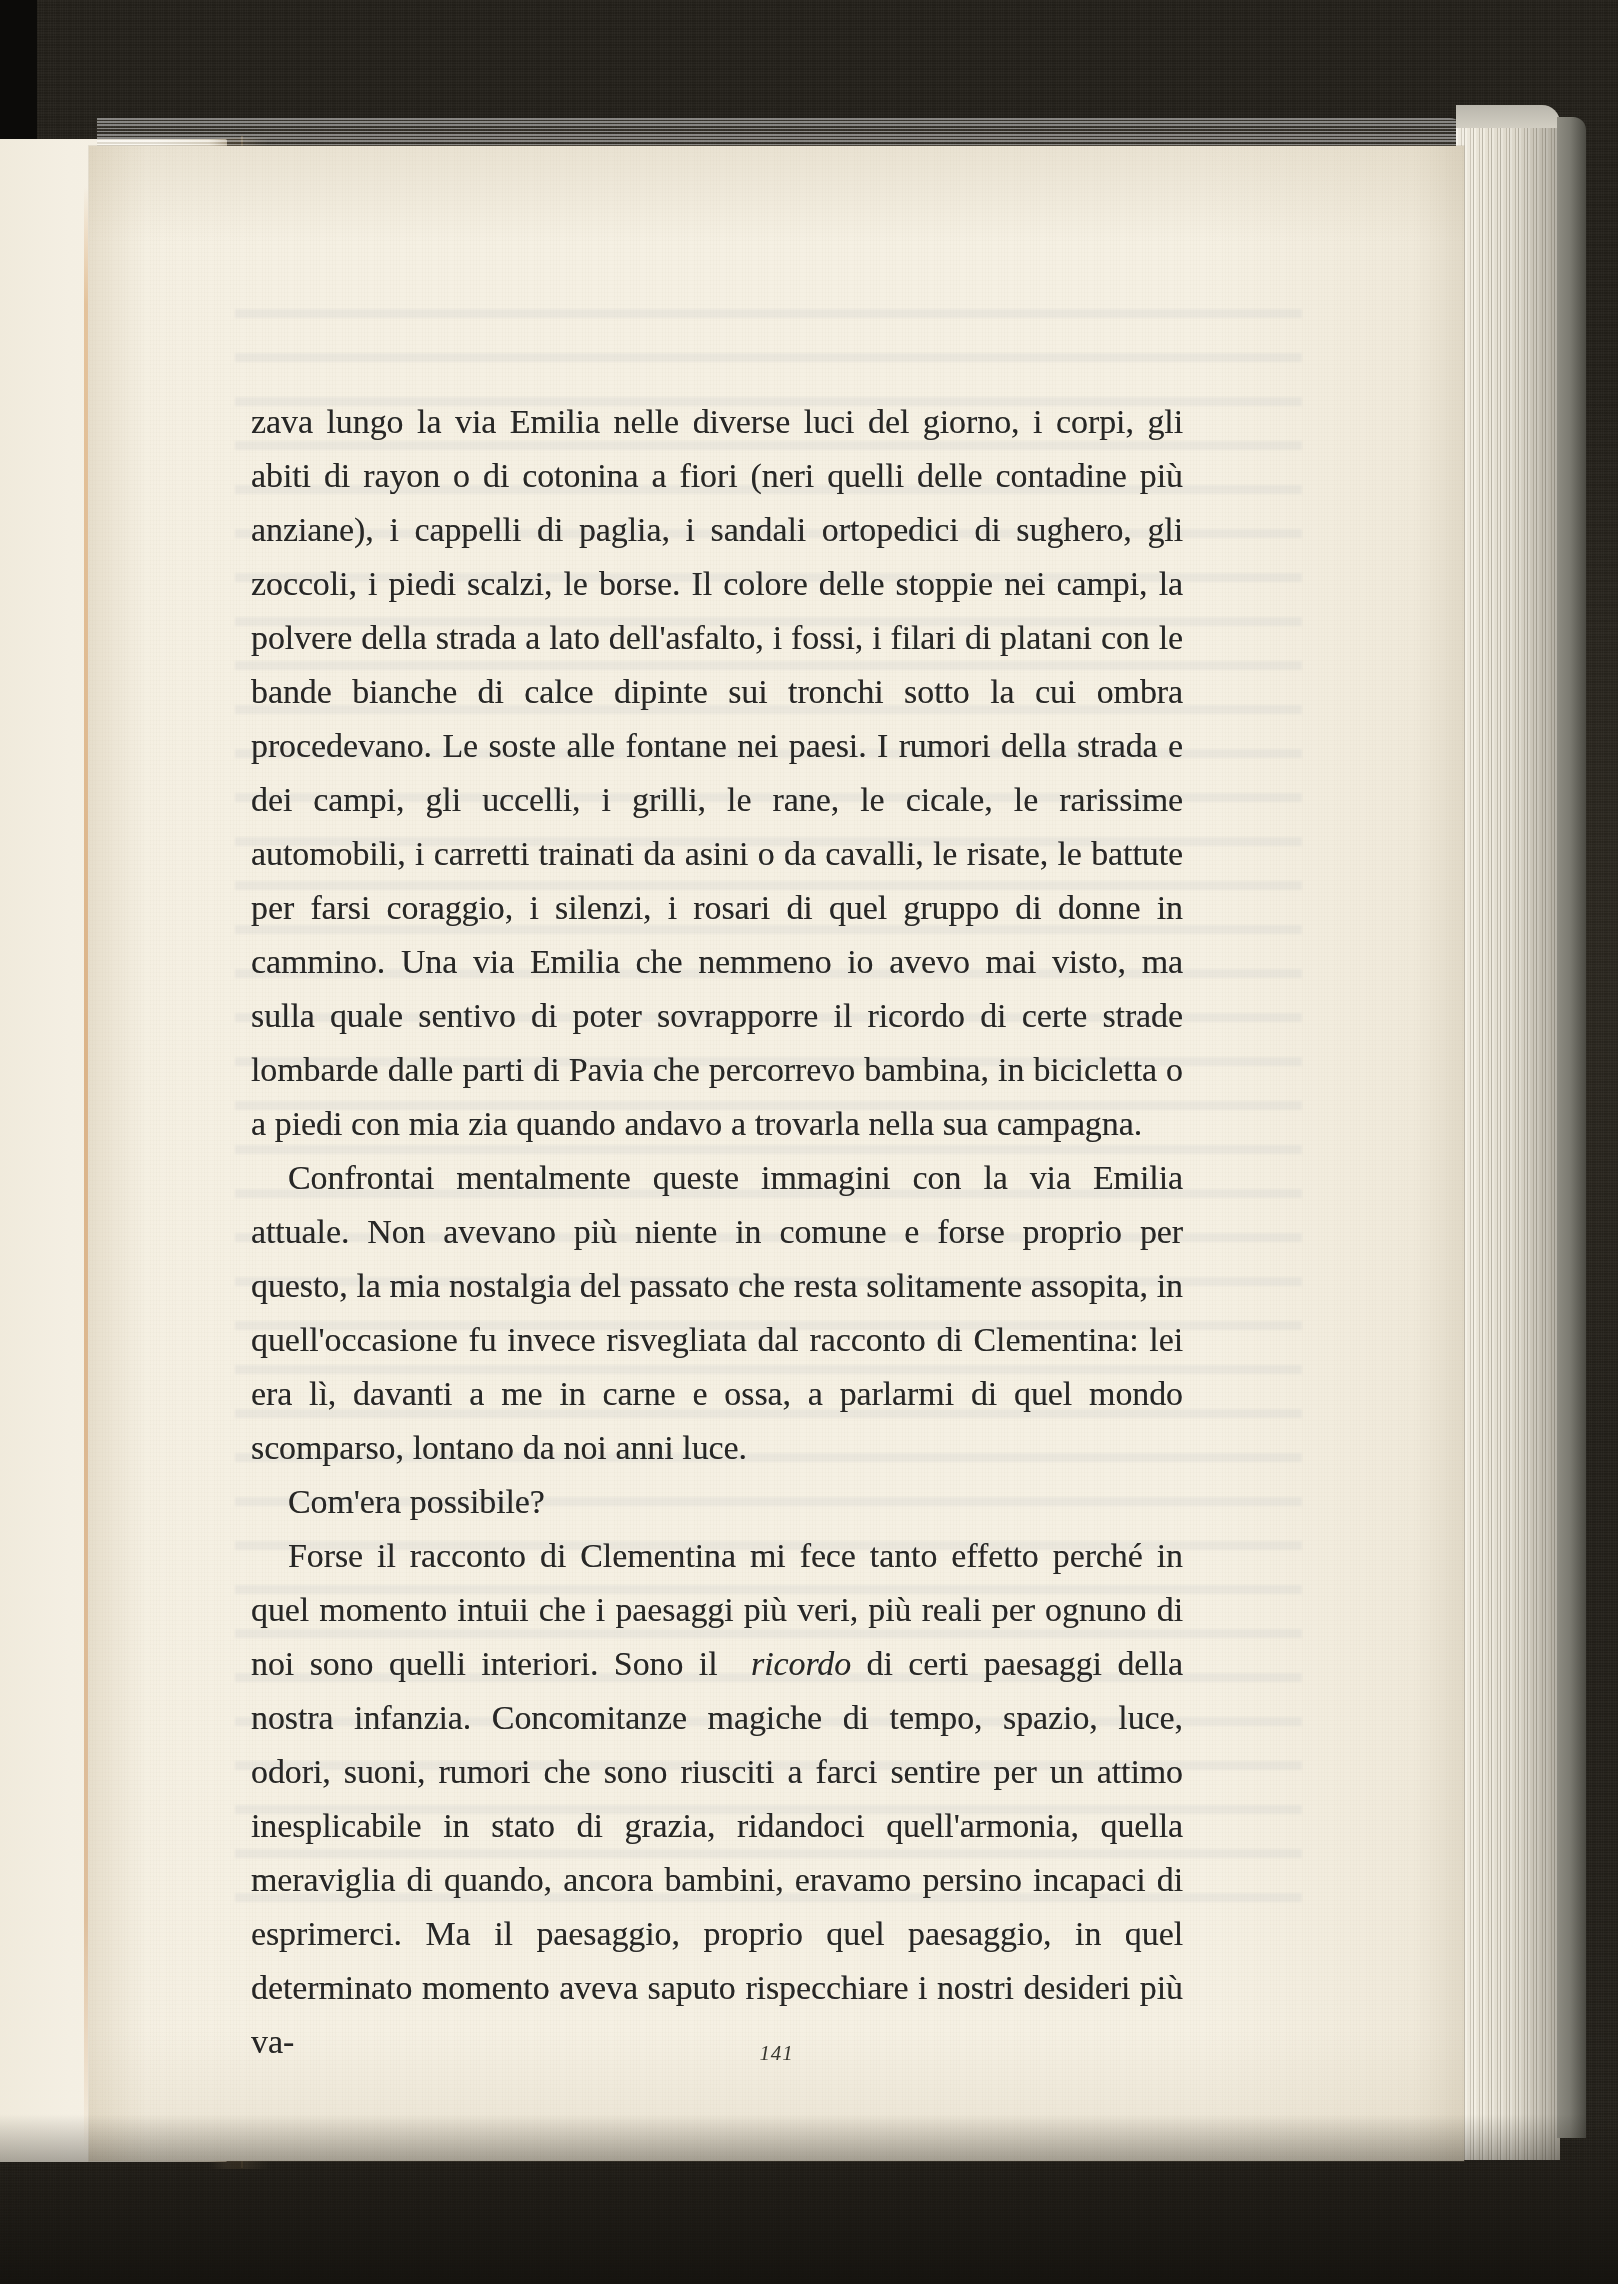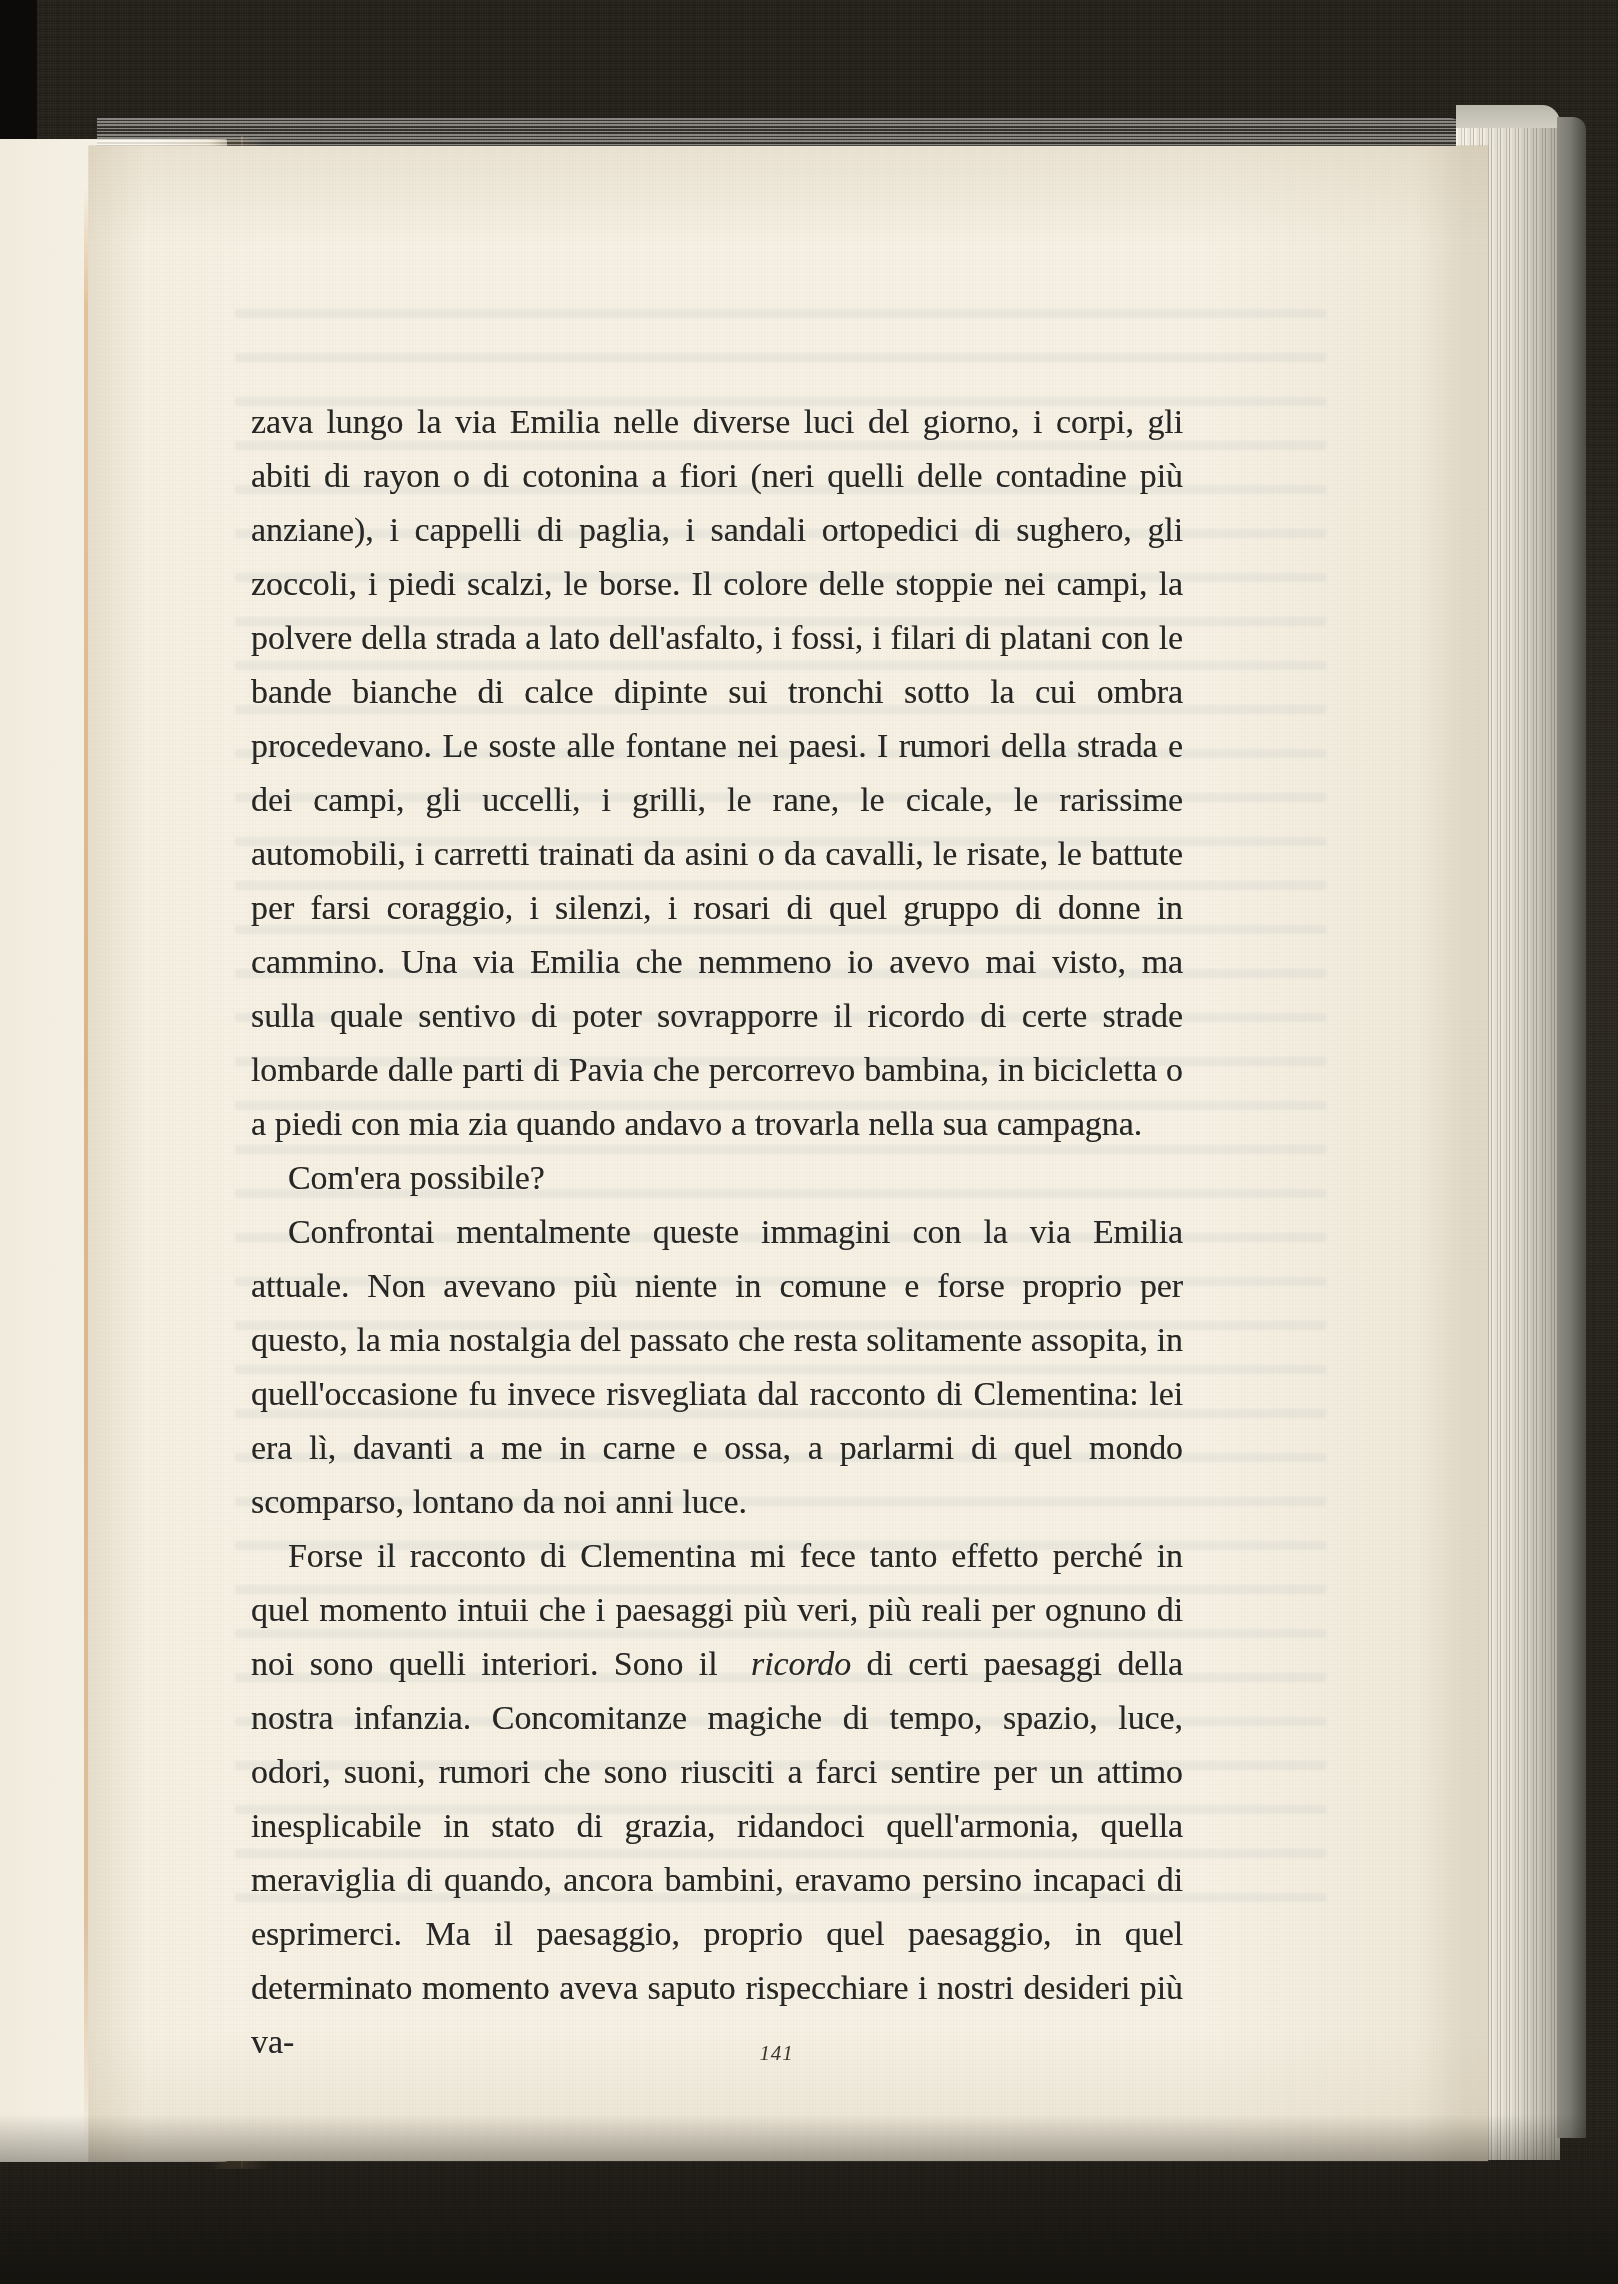--- a/index.html
+++ b/index.html
@@ -120,21 +120,20 @@
         rgba(255,255,255,0.00) 1117px,
         rgba(205,191,163,0.14) 1327px,
         rgba(176,162,134,0.30) 1375px),
       linear-gradient(180deg,
         rgba(190,176,148,0.22) 0px,
         rgba(255,255,255,0) 97px,
         rgba(255,255,255,0) 1885px,
         rgba(186,172,144,0.22) 2015px),
       #f5f0e3;
     box-shadow: 0 0 0 0.8px rgba(160,146,118,.25);
-    padding-left: 24px;
   }
 
   
   .paper-texture {
     position: absolute;
     inset: 0;
     pointer-events: none;
     background-image:
       repeating-linear-gradient(90deg, rgba(180,168,140,.05) 0 0.8px, rgba(255,255,255,0) 0.8px 3.2px),
       repeating-linear-gradient(0deg,  rgba(180,168,140,.035) 0 0.8px, rgba(255,255,255,0) 0.8px 4px);
@@ -308,22 +307,22 @@
       <div class="foreedge-shade"></div>
     </div>
     <div class="cover-edge"></div>
 
     <div class="recto">
       <div class="paper-texture"></div>
       <div class="showthrough"></div>
 
       <div class="textblock">
         <p>zava lungo la via Emilia nelle diverse luci del giorno, i corpi, gli abiti di rayon o di cotonina a fiori (neri quelli delle contadine più anziane), i cappelli di paglia, i sandali ortopedici di sughero, gli zoccoli, i piedi scalzi, le borse. Il colore delle stoppie nei campi, la polvere della strada a lato dell'asfalto, i fossi, i filari di platani con le bande bianche di calce dipinte sui tronchi sotto la cui ombra procedevano. Le soste alle fontane nei paesi. I rumori della strada e dei campi, gli uccelli, i grilli, le rane, le cicale, le rarissime automobili, i carretti trainati da asini o da cavalli, le risate, le battute per farsi coraggio, i silenzi, i rosari di quel gruppo di donne in cammino. Una via Emilia che nemmeno io avevo mai visto, ma sulla quale sentivo di poter sovrapporre il ricordo di certe strade lombarde dalle parti di Pavia che percorrevo bambina, in bicicletta o a piedi con mia zia quando andavo a trovarla nella sua campagna.</p>
+        <p class="indent">Confrontai mentalmente queste immagini con la via Emilia attuale. Non avevano più niente in comune e forse proprio per questo, la mia nostalgia del passato che resta solitamente assopita, in quell'occasione fu invece risvegliata dal racconto di Clementina: lei era lì, davanti a me in carne e ossa, a parlarmi di quel mondo scomparso, lontano da noi anni luce.</p>
         <p class="indent">Com'era possibile?</p>
-        <p class="indent">Confrontai mentalmente queste immagini con la via Emilia attuale. Non avevano più niente in comune e forse proprio per questo, la mia nostalgia del passato che resta solitamente assopita, in quell'occasione fu invece risvegliata dal racconto di Clementina: lei era lì, davanti a me in carne e ossa, a parlarmi di quel mondo scomparso, lontano da noi anni luce.</p>
         <p class="indent">Forse il racconto di Clementina mi fece tanto effetto perché in quel momento intuii che i paesaggi più veri, più reali per ognuno di noi sono quelli interiori. Sono il <em>ricordo</em> di certi paesaggi della nostra infanzia. Concomitanze magiche di tempo, spazio, luce, odori, suoni, rumori che sono riusciti a farci sentire per un attimo inesplicabile in stato di grazia, ridandoci quell'armonia, quella meraviglia di quando, ancora bambini, eravamo persino incapaci di esprimerci. Ma il paesaggio, proprio quel paesaggio, in quel determinato momento aveva saputo rispecchiare i nostri desideri più va-</p>
       </div>
 
       <div class="folio">141</div>
     </div>
 
   </div>
 
   <div class="bottom-shadow"></div>
 </div>

